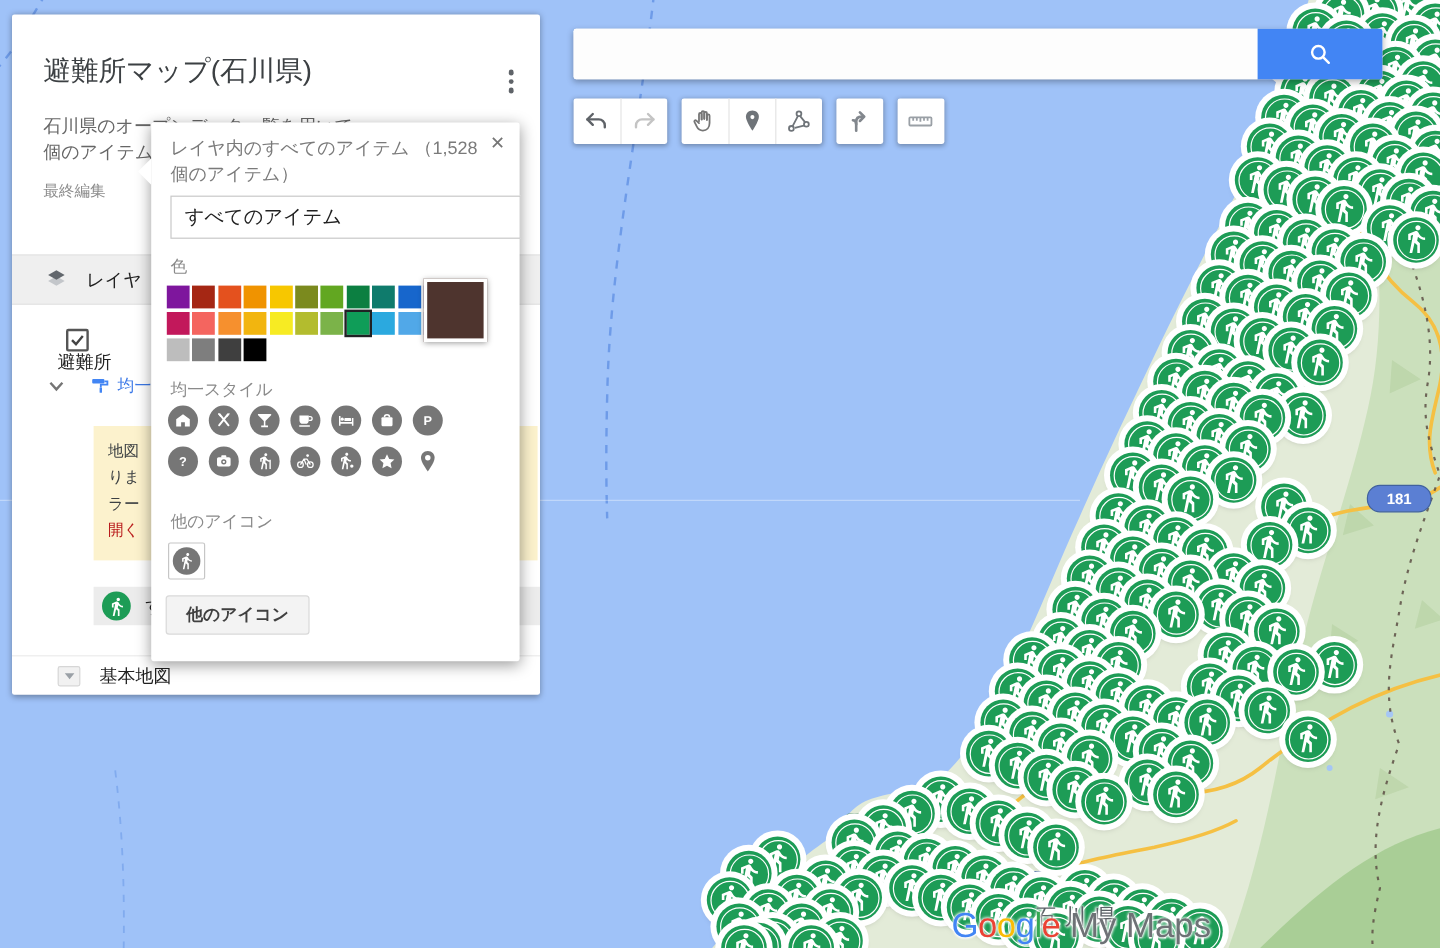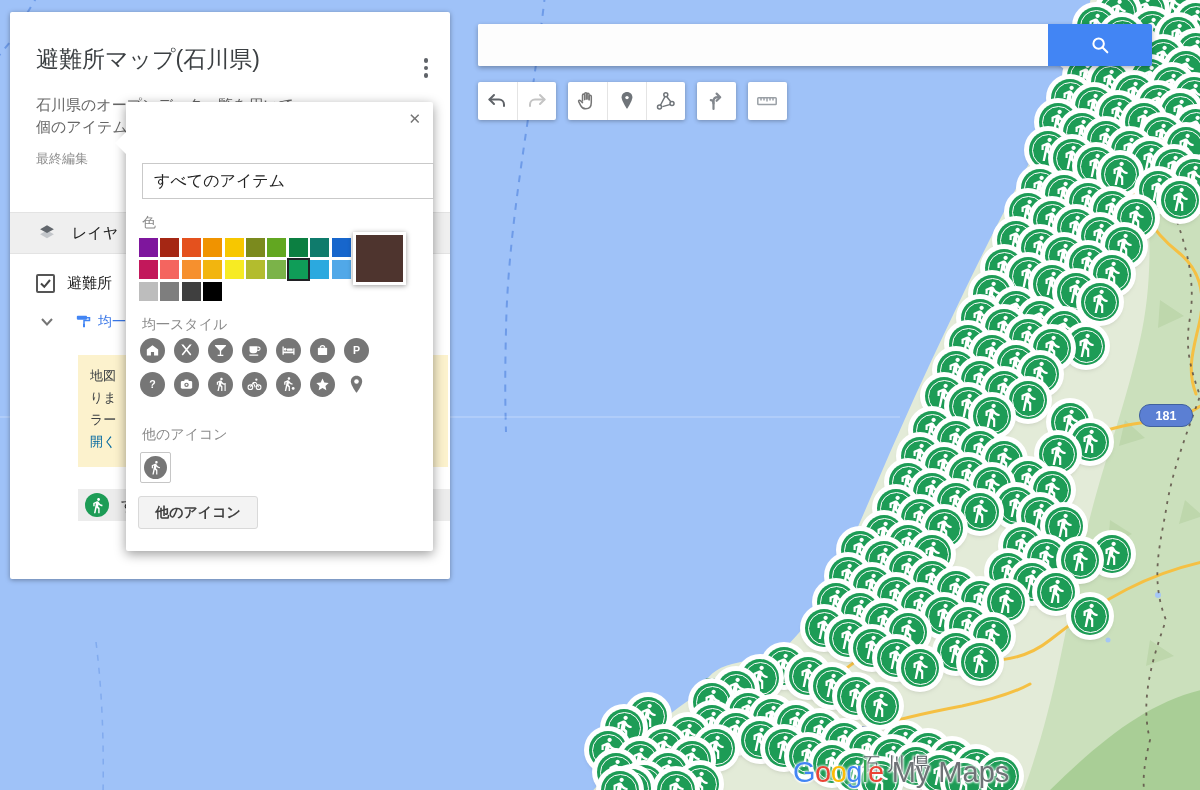--- a/index.html
+++ b/index.html
@@ -40,31 +40,31 @@
       box-shadow:0 1px 5px rgba(0,0,0,.35);border-radius:2px;}
   #panel-title{position:absolute;left:26px;top:32px;font-size:23px;color:#3c4043;}
   #panel-menu{position:absolute;right:18px;top:42px;display:flex;flex-direction:column;gap:3px;cursor:pointer;padding:4px;}
   #panel-menu i{width:4.5px;height:4.5px;border-radius:50%;background:#5f6368;}
   .desc{position:absolute;left:26px;font-size:15px;color:#666;}
   #last-edit{position:absolute;left:26px;top:138px;font-size:13px;color:#8d8d8d;}
   #layers-band{position:absolute;left:0;top:200px;width:100%;height:40px;background:#efefef;
       border-top:1px solid #e3e3e3;border-bottom:1px solid #e3e3e3;display:flex;align-items:center;}
   #layers-band svg{width:22px;height:22px;margin-left:26px;}
   #layers-band span{margin-left:14px;font-size:15px;color:#212121;}
-  #layer-row{position:absolute;left:26px;top:262px;display:flex;align-items:center;}
+  #layer-row{position:absolute;left:26px;top:262px;display:flex;align-items:center;flex-direction:column;}
   .cbx{width:15px;height:15px;border:2px solid #555;border-radius:2px;position:relative;cursor:pointer;}
   .cbx svg{position:absolute;left:0;top:0;width:15px;height:15px;}
   #layer-row span{margin-left:12px;font-size:15px;color:#212121;}
   #style-row{position:absolute;left:28px;top:300px;display:flex;align-items:center;cursor:pointer;}
   #style-row .chev{width:18px;height:18px;}
   #style-row .roller{width:20px;height:20px;margin-left:18px;}
   #style-row span{margin-left:4px;font-size:14px;color:#3B78E7;}
   #notice{position:absolute;left:68px;top:343px;width:370px;height:112px;background:#FCF2CD;
       padding:10px 0 0 12px;box-sizing:border-box;font-size:13px;color:#3c4043;line-height:22px;}
-  #notice a{color:#0369a1;cursor:pointer;}
+  #notice a{color:#b91c1c;cursor:pointer;}
   #all-items-row{position:absolute;left:68px;top:477px;width:372px;height:32px;background:#ececec;
       display:flex;align-items:center;cursor:pointer;}
   #all-items-row .mini-mk{width:24px;height:24px;border-radius:50%;background:#1D9C56;margin-left:7px;
       display:flex;align-items:center;justify-content:center;}
   #all-items-row .mini-mk svg{width:17px;height:17px;}
   #all-items-row span{margin-left:12px;font-size:15px;color:#212121;}
   #basemap-row{position:absolute;left:0;top:534px;width:100%;height:33px;border-top:1px solid #ececec;
       display:flex;align-items:center;}
   .dd-box{width:17px;height:15px;margin-left:38px;background:#f1f1f1;border:1px solid #d6d6d6;border-radius:2px;
       display:flex;align-items:center;justify-content:center;cursor:pointer;}
@@ -1208,24 +1208,31 @@
 
   <div id="all-items-row">
     <span class="mini-mk">
       <svg viewBox="0 0 24 24" fill="#fff">
           <use href="#walkp"></use>
         </svg>
     </span>
     <span>すべてのアイテム</span>
   </div>
 
+  <div id="basemap-row">
+    <div class="dd-box">
+        <i></i>
+      </div>
+    <span>基本地図</span>
+  </div>
 </div>
 
 <div id="dialog">
   <div class="tail"></div>
+  <div id="dlg-title">レイヤ内のすべてのアイテム （1,528 個のアイテム）</div>
   <div id="dlg-close">✕</div>
   <input id="dlg-input" type="text" value="すべてのアイテム" style="">
   <div class="dlg-label" style="top:112px;">色</div>
   <div id="palette">
       <div class="srow">
         <div class="sw" style="background: rgb(126, 22, 157);"></div>
         <div class="sw" style="background: rgb(165, 39, 20);"></div>
         <div class="sw" style="background: rgb(228, 81, 30);"></div>
         <div class="sw" style="background: rgb(240, 147, 0);"></div>
         <div class="sw" style="background: rgb(247, 199, 0);"></div>

